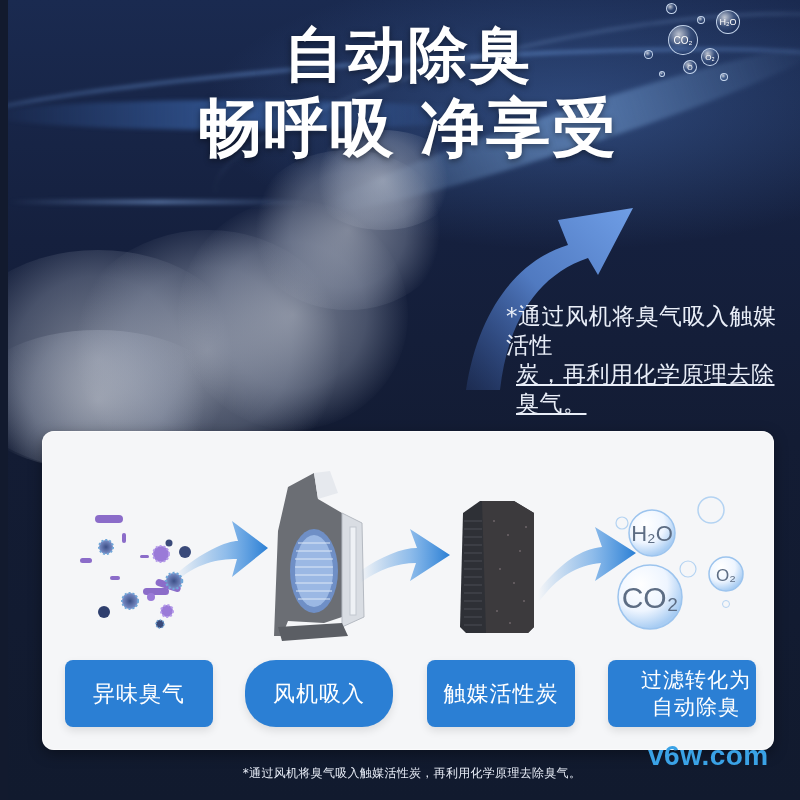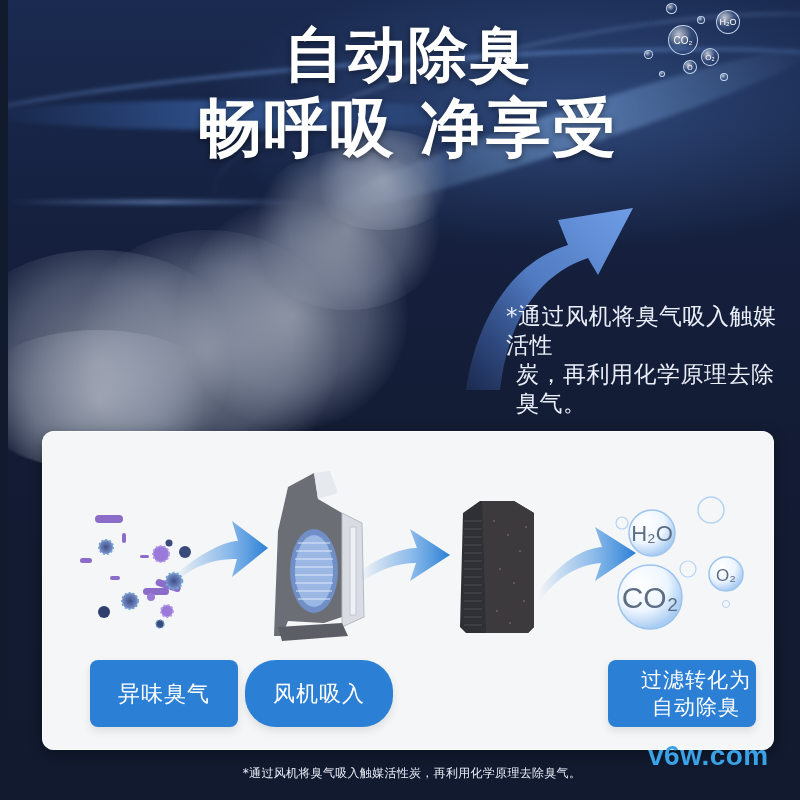--- a/index.html
+++ b/index.html
@@ -27,21 +27,21 @@
   .headline.h2 { top: 92px; font-size: 64px; line-height: 72px; }
 
   .bubbles-top { position: absolute; right: 0; top: 0; width: 180px; height: 100px; }
   .bubble { position: absolute; border-radius: 50%; border: 1.5px solid rgba(220,235,255,0.85);
     background: radial-gradient(circle at 35% 30%, rgba(255,255,255,0.7), rgba(160,200,255,0.15) 45%, rgba(60,100,170,0.05) 70%);
     color: #ffffff; display: flex; align-items: center; justify-content: center; font-family: "Liberation Sans", sans-serif; }
 
   .big-arrow { position: absolute; left: 440px; top: 190px; width: 200px; height: 200px; }
 
   .note-right { position: absolute; left: 498px; top: 302px; width: 280px; color: #e9eef8; font-size: 23px; line-height: 29px; letter-spacing: 0.5px; }
-  .note-right .l2 { display: block; padding-left: 10px; }
+  .note-right .l2 { display: block; padding-left: 10px; text-decoration: underline; }
 
   
   .card { position: absolute; left: 34px; top: 431px; width: 732px; height: 319px; background: #f5f6f8; border-radius: 12px; box-shadow: 0 0 0 1px rgba(255,255,255,0.6) inset, 0 4px 14px rgba(0,0,0,0.35); }
   .card-visual { position: absolute; left: 0; top: 0; width: 732px; height: 220px; }
 
   .step-btn { position: absolute; top: 229px; width: 148px; height: 67px; background: #2b7fd4; border-radius: 8px; color: #ffffff; font-size: 22px; line-height: 28px; display: flex; align-items: center; justify-content: center; text-align: center; box-shadow: 0 4px 8px rgba(0,0,0,0.10); letter-spacing: 1px; }
   .step-btn.two-line { font-size: 21px; line-height: 27px; flex-direction: column; }
 
   .bottom-note { position: absolute; left: 0; width: 800px; top: 760px; text-align: center; color: #e9eef8; font-size: 12px; line-height: 26px; letter-spacing: 0.3px; padding-left: 8px; }
 
@@ -202,22 +202,23 @@
         <text x="608" y="177" font-size="30" text-anchor="middle">CO₂</text>
         <circle cx="684" cy="143" r="17" fill="url(#bub)" stroke="#9cc4ee" stroke-width="1.5"></circle>
         <text x="684" y="150" font-size="17" text-anchor="middle">O₂</text>
         <circle cx="669" cy="79" r="13" fill="none" stroke="#b4d3f2" stroke-width="1.5"></circle>
         <circle cx="646" cy="138" r="8" fill="none" stroke="#b4d3f2" stroke-width="1.2"></circle>
         <circle cx="580" cy="92" r="6" fill="none" stroke="#b4d3f2" stroke-width="1.2"></circle>
         <circle cx="684" cy="173" r="3.5" fill="none" stroke="#b4d3f2" stroke-width="1"></circle>
       </g>
     </svg>
 
-    <div class="step-btn" style="left:23px;margin-left:25px;">异味臭气</div>
+    <div class="step-btn" style="left:23px;">异味臭气</div>
     <div class="step-btn" style="left:203px;border-radius:31px;">风机吸入</div>
+    <div class="step-btn" style="left:385px;">触媒活性炭</div>
     <div class="step-btn two-line" style="left:566px;padding-left:28px;">
       <span>过滤转化为</span>
       <span>自动除臭</span>
     </div>
   </div>
 
   <div class="bottom-note">*通过风机将臭气吸入触媒活性炭，再利用化学原理去除臭气。</div>
   <div class="watermark">v6w.com</div>
 </div>
 

